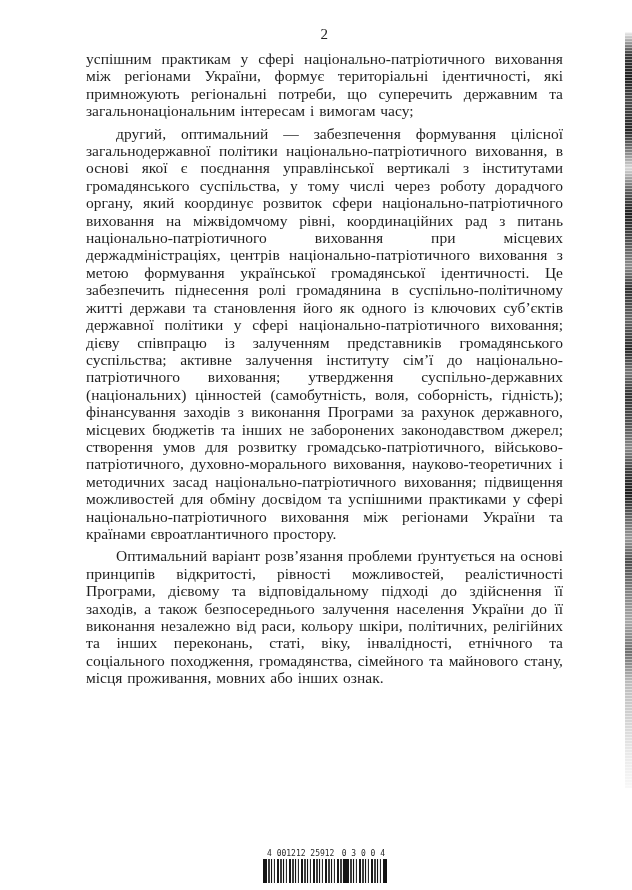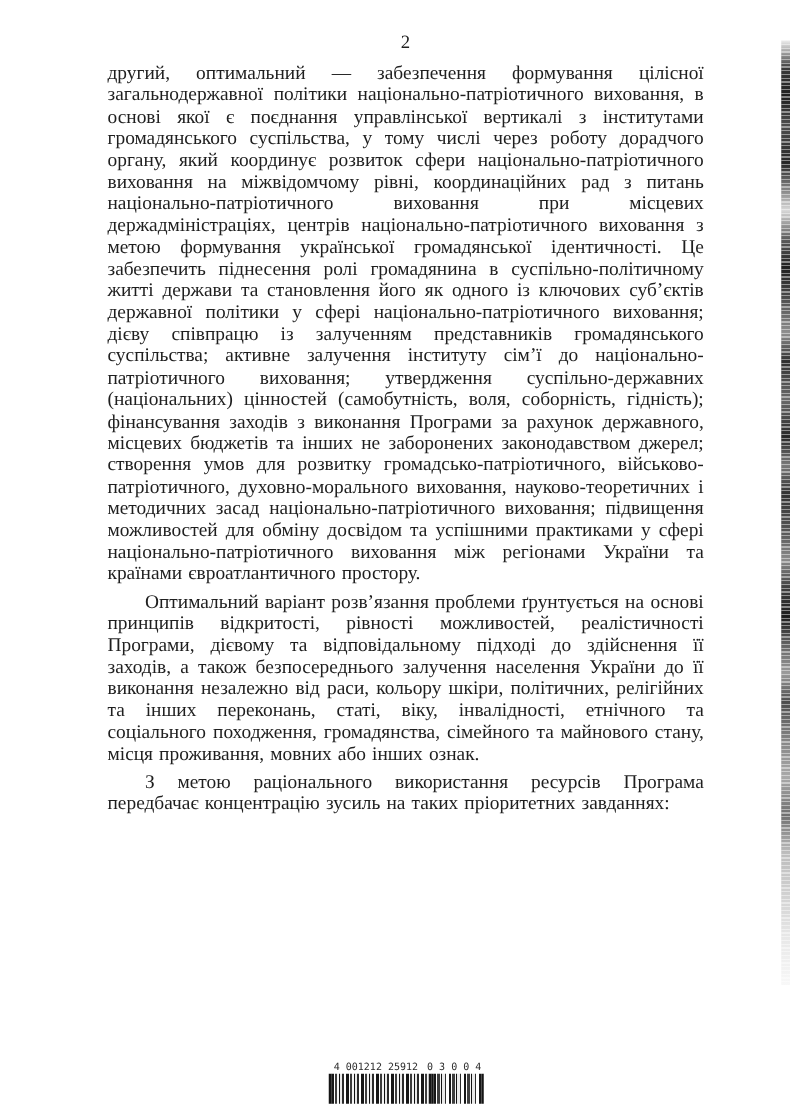--- a/index.html
+++ b/index.html
@@ -126,23 +126,23 @@
   }
 </style>
 </head>
 <body>
 
 <div class="page">
 
   <div class="page-number">2</div>
 
   <div class="content">
+    <p>успішним практикам у сфері національно-патріотичного виховання між регіонами України, формує територіальні ідентичності, які примножують регіональні потреби, що суперечить державним та загальнонаціональним інтересам і вимогам часу;</p>
     <p>другий, оптимальний — забезпечення формування цілісної загальнодержавної політики національно-патріотичного виховання, в основі якої є поєднання управлінської вертикалі з інститутами громадянського суспільства, у тому числі через роботу дорадчого органу, який координує розвиток сфери національно-патріотичного виховання на міжвідомчому рівні, координаційних рад з питань національно-патріотичного виховання при місцевих держадміністраціях, центрів національно-патріотичного виховання з метою формування української громадянської ідентичності. Це забезпечить піднесення ролі громадянина в суспільно-політичному житті держави та становлення його як одного із ключових суб’єктів державної політики у сфері національно-патріотичного виховання; дієву співпрацю із залученням представників громадянського суспільства; активне залучення інституту сім’ї до національно-патріотичного виховання; утвердження суспільно-державних (національних) цінностей (самобутність, воля, соборність, гідність); фінансування заходів з виконання Програми за рахунок державного, місцевих бюджетів та інших не заборонених законодавством джерел; створення умов для розвитку громадсько-патріотичного, військово-патріотичного, духовно-морального виховання, науково-теоретичних і методичних засад національно-патріотичного виховання; підвищення можливостей для обміну досвідом та успішними практиками у сфері національно-патріотичного виховання між регіонами України та країнами євроатлантичного простору.</p>
     <p>Оптимальний варіант розв’язання проблеми ґрунтується на основі принципів відкритості, рівності можливостей, реалістичності Програми, дієвому та відповідальному підході до здійснення її заходів, а також безпосереднього залучення населення України до її виконання незалежно від раси, кольору шкіри, політичних, релігійних та інших переконань, статі, віку, інвалідності, етнічного та соціального походження, громадянства, сімейного та майнового стану, місця проживання, мовних або інших ознак.</p>
-    <p>З метою раціонального використання ресурсів Програма передбачає концентрацію зусиль на таких пріоритетних завданнях:</p>
   </div>
 
   <div class="barcode">
     <div class="barcode-text">
       <span>4 001212 25912</span>
       <span>0 3 0 0 4</span>
     </div>
     <div class="barcode-bars">
       <div class="bars bars-left"></div>
       <div class="bars bars-right"></div>

